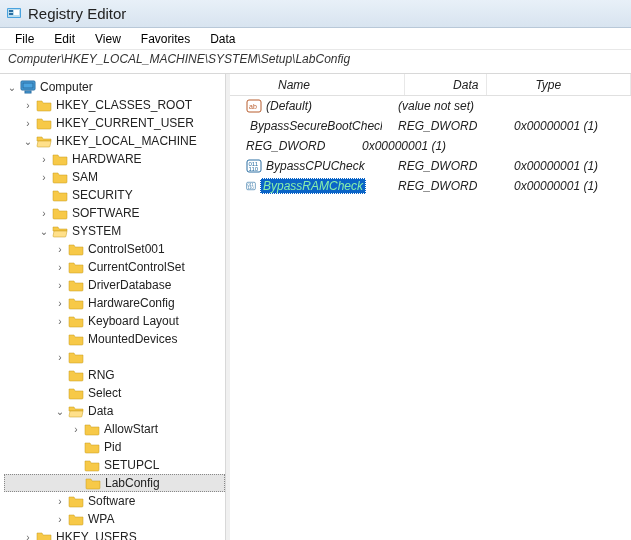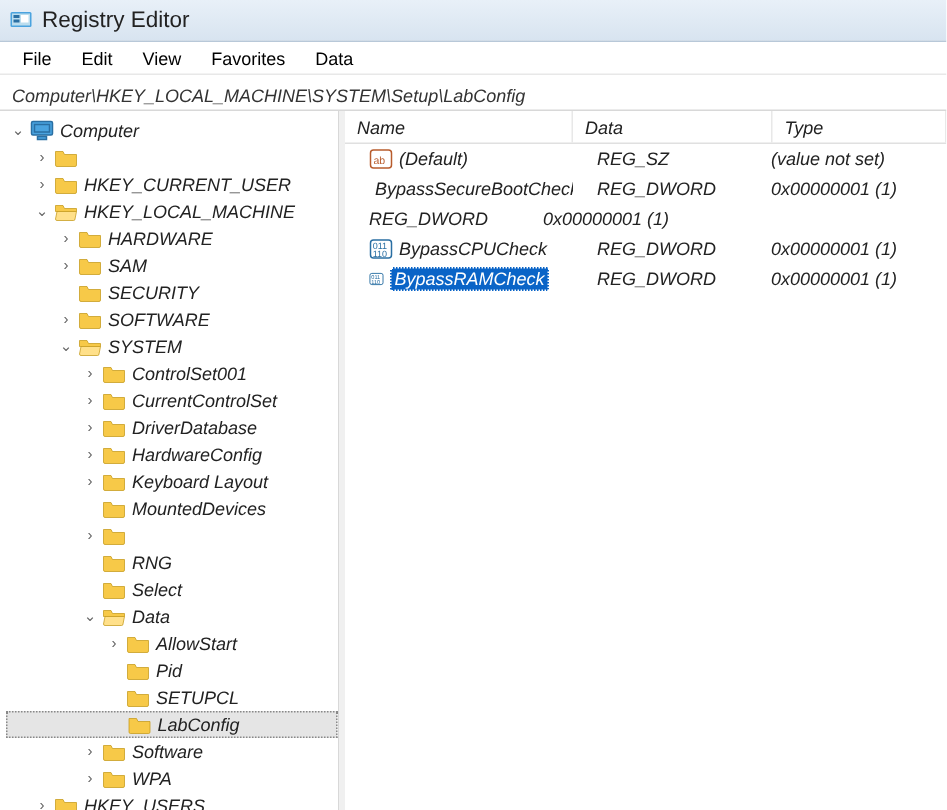--- a/index.html
+++ b/index.html
@@ -5,48 +5,48 @@
 * { margin: 0; padding: 0; box-sizing: border-box; font-family: "Segoe UI", Tahoma, sans-serif; font-size: 12px; }
 body { background: #fff; width: 631px; height: 540px; overflow: hidden; user-select: none; }
 
 .titlebar { height: 28px; background: linear-gradient(#e8f0f8, #d8e4f0); border-bottom: 1px solid #b8c8d8; display: flex; align-items: center; padding: 0 6px; }
 .titlebar .icon { width: 16px; height: 16px; margin-right: 6px; }
 .titlebar .title { font-size: 15px; color: #222; }
 
 .menubar { height: 22px; display: flex; align-items: center; padding: 0 5px; background: #fff; border-bottom: 1px solid #e8e8e8; }
 .menubar .menu-item { padding: 2px 10px; cursor: default; }
 
-.addressbar { height: 24px; display: flex; align-items: flex-end; padding: 2px 8px; background: #fff; border-bottom: 1px solid #d8d8d8; font-style: italic; color: #333; }
+.addressbar { height: 24px; display: flex; align-items: flex-start; padding: 2px 8px; background: #fff; border-bottom: 1px solid #d8d8d8; font-style: italic; color: #333; }
 
 .main { display: flex; height: calc(540px - 28px - 22px - 24px); }
 
 .tree-pane { width: 226px; border-right: 1px solid #d8d8d8; overflow: auto; padding: 4px 0 4px 4px; background: #fff; }
 .splitter { width: 4px; background: #f0f0f0; cursor: ew-resize; }
 .list-pane { flex: 1; overflow: auto; background: #fff; }
 
 .tree ul { list-style: none; padding-left: 0; }
 .tree li { position: relative; }
 .tree .row { display: flex; align-items: center; height: 18px; padding: 0 2px 0 0; white-space: nowrap; }
 .tree .row.selected { background: #e5e5e5; border: 1px dotted #888; }
 .tree .toggle { width: 12px; height: 12px; display: flex; align-items: center; justify-content: center; margin-right: 2px; color: #666; font-size: 10px; cursor: default; }
 .tree .toggle.empty { visibility: hidden; }
 .tree .folder-icon { width: 16px; height: 14px; margin-right: 4px; }
-.tree .label { color: #222; font-style: italic; }
+.tree .label { color: #222; }
 .tree .d0 { padding-left: 2px; }
 .tree .d1 { padding-left: 18px; }
 .tree .d2 { padding-left: 34px; }
 .tree .d3 { padding-left: 50px; }
 .tree .d4 { padding-left: 66px; }
 
 .list-header { display: flex; height: 22px; border-bottom: 1px solid #e0e0e0; align-items: center; font-style: italic; color: #222; }
-.list-header .col { padding: 0 8px; border-right: 1px solid #e8e8e8; height: 100%; display: flex; align-items: center; }
+.list-header .col { padding: 0 8px; border-right: 1px solid #e8e8e8; height: 100%; display: flex; align-items: center; margin-left: 40px; }
 .list-body .lrow { display: flex; align-items: center; height: 20px; }
 .list-body .lrow .cell { padding: 0 16px; font-style: italic; color: #222; white-space: nowrap; overflow: hidden; }
 .list-body .lrow .name-cell { display: flex; align-items: center; gap: 4px; }
-.list-body .lrow .name-cell.selected span.txt { background: #0a64c7; color: #ffffff; border: 1px dotted #fff; padding: 0 2px; }
+.list-body .lrow .name-cell.selected span.txt { background: #0a64c7; color: #86efac; border: 1px dotted #fff; padding: 0 2px; }
 .col-name { width: 152px; }
 .col-type { width: 116px; }
 .col-data { flex: 1; }
 
 svg.folder { fill: #f7c948; stroke: #c49a1a; stroke-width: 0.5; }
 svg.folder.open path.front { fill: #ffe08a; }
 svg.computer rect { fill: #4aa3df; stroke: #2a6fa3; }
 svg.regedit-icon { fill: #4aa3df; }
 svg.str-icon rect { fill: #fff; stroke: #b85c2d; } svg.str-icon text { fill: #b85c2d; font-size: 7px; font-style: normal; font-family: sans-serif; }
 svg.bin-icon rect { fill: #fff; stroke: #2a6fa3; } svg.bin-icon text { fill: #2a6fa3; font-size: 6px; font-style: normal; font-family: sans-serif; }
@@ -91,20 +91,21 @@
             </svg>
           <span class="label">Computer</span>
         </div>
         <ul>
           <li>
               <div class="row d1">
                 <span class="toggle">›</span>
                 <svg class="folder-icon folder" viewBox="0 0 16 14">
                   <path d="M1 3h5l1 2h8v7a1 1 0 0 1-1 1H2a1 1 0 0 1-1-1z"></path>
                 </svg>
+                <span class="label">HKEY_CLASSES_ROOT</span>
               </div>
             </li>
           <li>
               <div class="row d1">
                 <span class="toggle">›</span>
                 <svg class="folder-icon folder" viewBox="0 0 16 14">
                   <path d="M1 3h5l1 2h8v7a1 1 0 0 1-1 1H2a1 1 0 0 1-1-1z"></path>
                 </svg>
                 <span class="label">HKEY_CURRENT_USER</span>
               </div>
@@ -339,21 +340,20 @@
     </div>
     <div class="list-body" id="list-body">
         <div class="lrow">
           <div class="cell col-name name-cell">
             <svg class="str-icon" width="16" height="16" viewBox="0 0 16 16">
               <rect x="1" y="2" width="14" height="12" rx="2"></rect>
               <text x="3" y="11">ab</text>
             </svg>
             <span class="txt">(Default)</span>
           </div>
-          <div class="cell col-type">REG_SZ</div>
           <div class="cell col-data">(value not set)</div>
         </div>
         <div class="lrow">
           <div class="cell col-name name-cell">
             <svg class="bin-icon" width="16" height="16" viewBox="0 0 16 16">
               <rect x="1" y="2" width="14" height="12" rx="2"></rect>
               <text x="2.5" y="8">011</text>
               <text x="2.5" y="13">110</text>
             </svg>
             <span class="txt">BypassSecureBootCheck</span>

